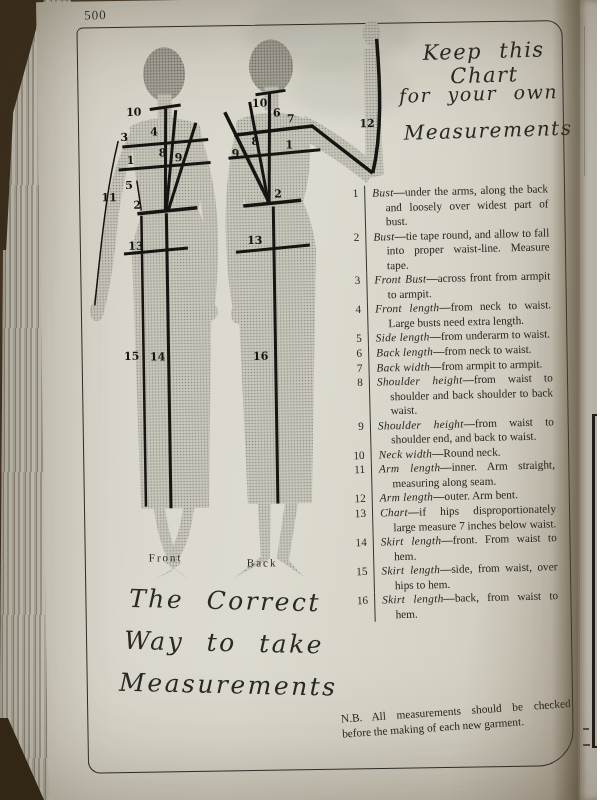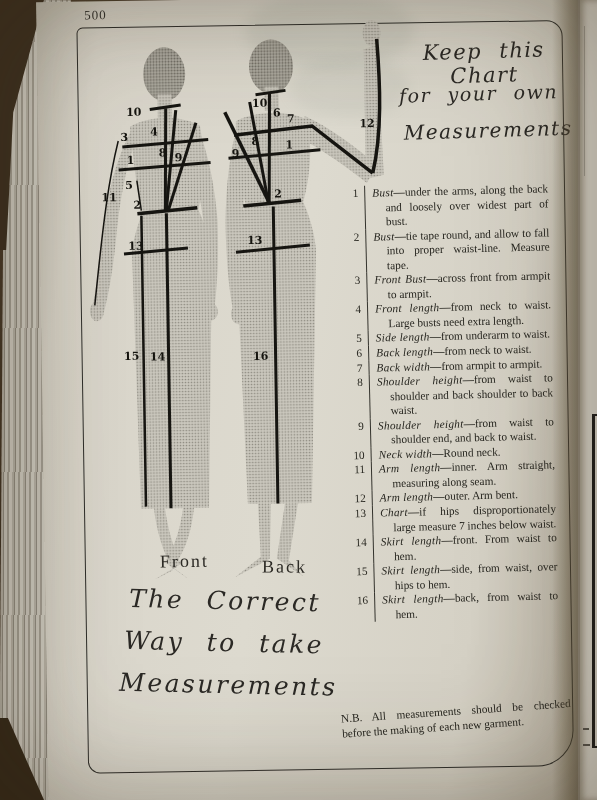--- a/index.html
+++ b/index.html
@@ -20,21 +20,21 @@
     transform:rotate(-0.9deg);transform-origin:50% 0;
     background:linear-gradient(100deg,#c9c5b9,#d9d5ca 10%,#dddacf 45%,#d5d1c5 78%,#b9b2a3 97%);
     box-shadow:inset 0 0 70px rgba(70,55,25,.10);}
   .pageno{position:absolute;left:48px;top:6px;font-size:13px;letter-spacing:1px;color:#33312c;}
   
   .chart-box{position:absolute;left:40px;top:26px;width:484px;height:744px;
     border:1.6px solid #2e2d29;border-radius:6px 16px 36px 12px;}
   
   .fig-svg{position:absolute;left:40px;top:18px;width:330px;height:560px;}
   .fig-num{font-family:"DejaVu Serif",serif;font-weight:bold;font-size:11px;fill:#15140f;}
-  .caption{position:absolute;font-size:18px;letter-spacing:2px;color:#2c2a25;width:60px;text-align:right;}
+  .caption{position:absolute;font-size:11px;letter-spacing:2px;color:#2c2a25;width:60px;text-align:left;}
   .cap-front{left:104px;top:551px;}
   .cap-back{left:202px;top:558px;transform:rotate(1.2deg);}
   
   .script{font-family:"DejaVu Serif",serif;font-style:italic;color:#2b2925;}
   .head-line{position:absolute;text-align:center;width:190px;letter-spacing:1.5px;word-spacing:9px;transform:rotate(-0.8deg);}
   .hl1{left:352px;top:44px;font-size:21px;}
   .hl2{left:346px;top:87px;font-size:19px;}
   .hl3{left:355px;top:123px;font-size:20px;}
   
   .mlist{position:absolute;left:296px;top:188px;width:216px;color:#26251f;

